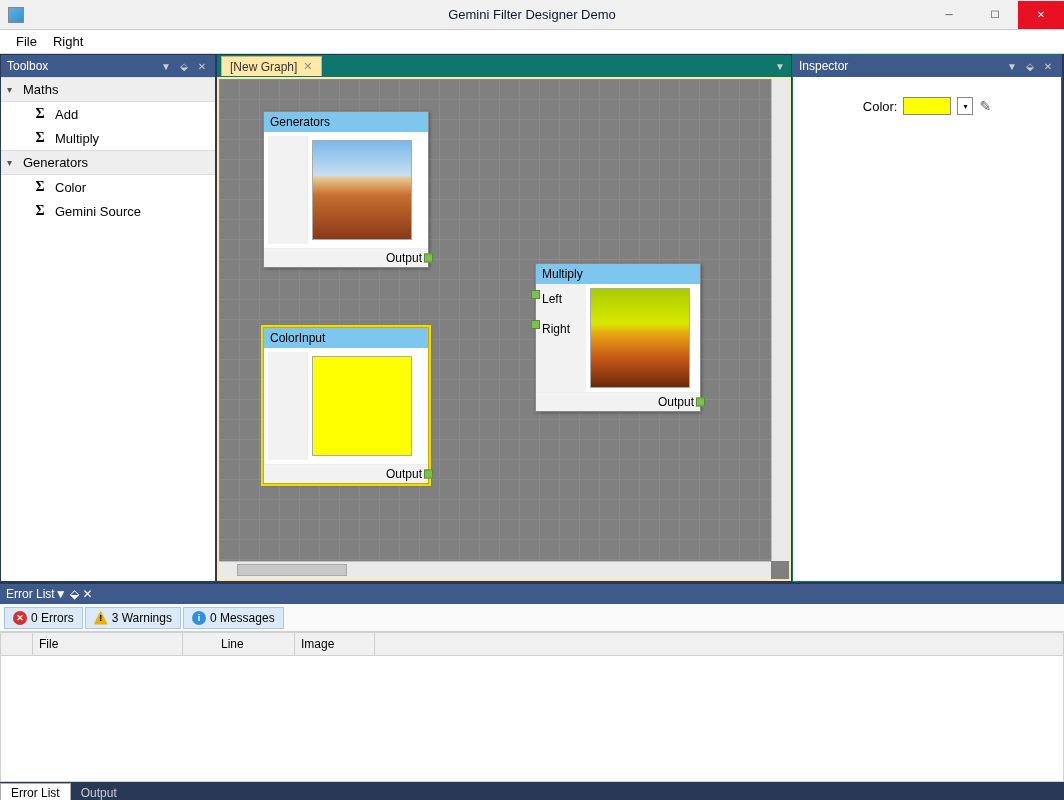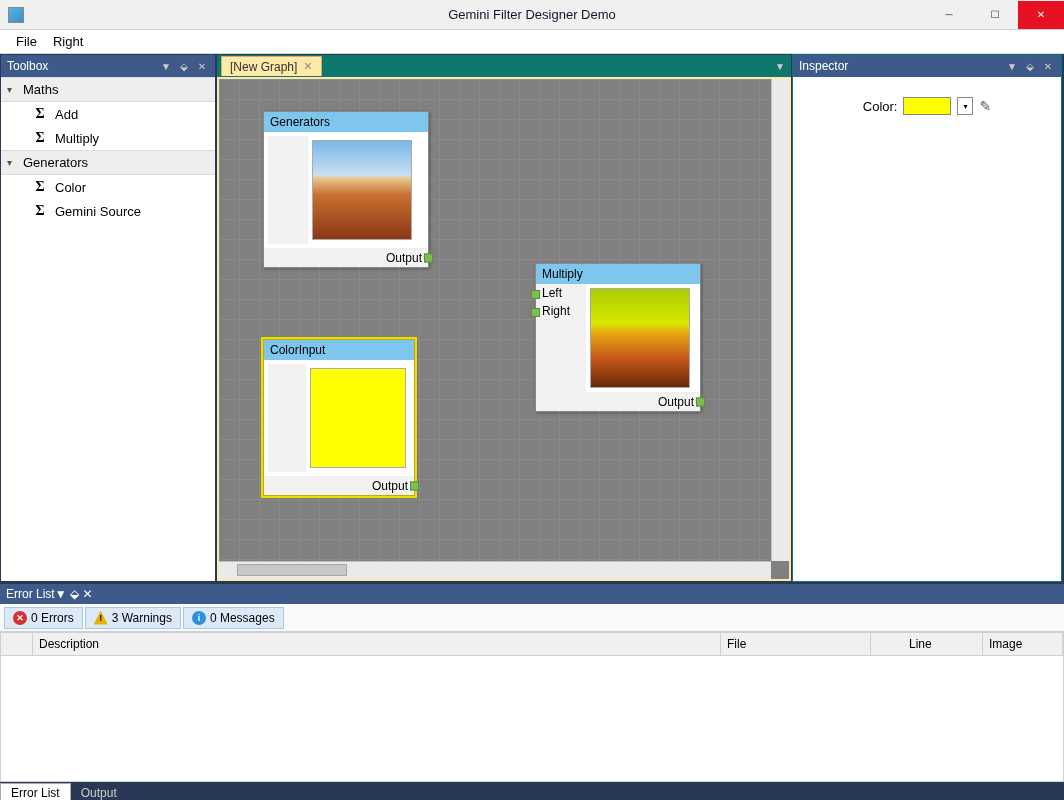--- a/index.html
+++ b/index.html
@@ -50,21 +50,21 @@
 .node { position: absolute; background: #fff; border: 1px solid #888; box-shadow: 1px 1px 3px rgba(0,0,0,0.3); }
 .node.selected { outline: 2px solid #e8e000; border-color: #cca800; }
 .node-header { background: #7ec6ee; color: #000; font-size: 12px; padding: 3px 6px; }
 .node-body { display: flex; padding: 4px; }
 .node-side { width: 40px; background: #f2f2f2; border-right: 1px solid #eee; }
 .node-preview { width: 100px; height: 100px; border: 1px solid #aaa; margin: 4px; background: #eee; }
 .node-footer { background: #f2f2f2; text-align: right; padding: 2px 6px; font-size: 12px; border-top: 1px solid #eee; position: relative; }
 .port-out { position: absolute; right: -5px; top: 50%; transform: translateY(-50%); width: 9px; height: 9px; background: #7ec04e; border: 1px solid #5a8a3a; }
 .port-in { position: absolute; left: -5px; width: 9px; height: 9px; background: #7ec04e; border: 1px solid #5a8a3a; }
 .node3-inputs { background: #f2f2f2; font-size: 12px; position: relative; }
-.node3-inputs .inlabel { padding: 2px 6px; position: relative; }
+.node3-inputs .inlabel { padding: 8px 6px; position: relative; }
 
 
 .img-landscape { background: linear-gradient(to bottom, #7ab8ea 0%, #c8dff2 35%, #e8c890 38%, #c87030 55%, #8a3818 100%); }
 .img-yellow { background: #ffff00; }
 .img-multiply { background: linear-gradient(to bottom, #aacc00 0%, #d8e800 35%, #e8a810 45%, #c85818 70%, #6a2808 100%); }
 
 
 .wires { position: absolute; inset: 0; pointer-events: none; }
 
 
@@ -170,21 +170,21 @@
           <div class="node-body">
             <div class="node-side"></div>
             <div class="node-preview img-landscape"></div>
           </div>
           <div class="node-footer">
             <span>Output</span>
             <span class="port-out"></span>
           </div>
         </div>
 
-        <div class="node selected" style="left:44px; top:260px; width:152px;">
+        <div class="node selected" style="left:44px; top:248px; width:166px;">
           <div class="node-header">ColorInput</div>
           <div class="node-body">
             <div class="node-side"></div>
             <div class="node-preview img-yellow"></div>
           </div>
           <div class="node-footer">
             <span>Output</span>
             <span class="port-out"></span>
           </div>
         </div>
@@ -258,21 +258,20 @@
       <span>3 Warnings</span>
     </div>
     <div class="el-filter">
       <span class="ico msg">i</span>
       <span>0 Messages</span>
     </div>
   </div>
   <div class="el-table">
     <div class="th-row">
       <div class="th c0"></div>
-      <div class="th c1">Description</div>
       <div class="th c2">File</div>
       <div class="th c3">Line</div>
       <div class="th c4">Image</div>
     </div>
   </div>
 </div>
 
 <div class="bottom-tabs">
   <div class="bt active">Error List</div>
   <div class="bt">Output</div>

